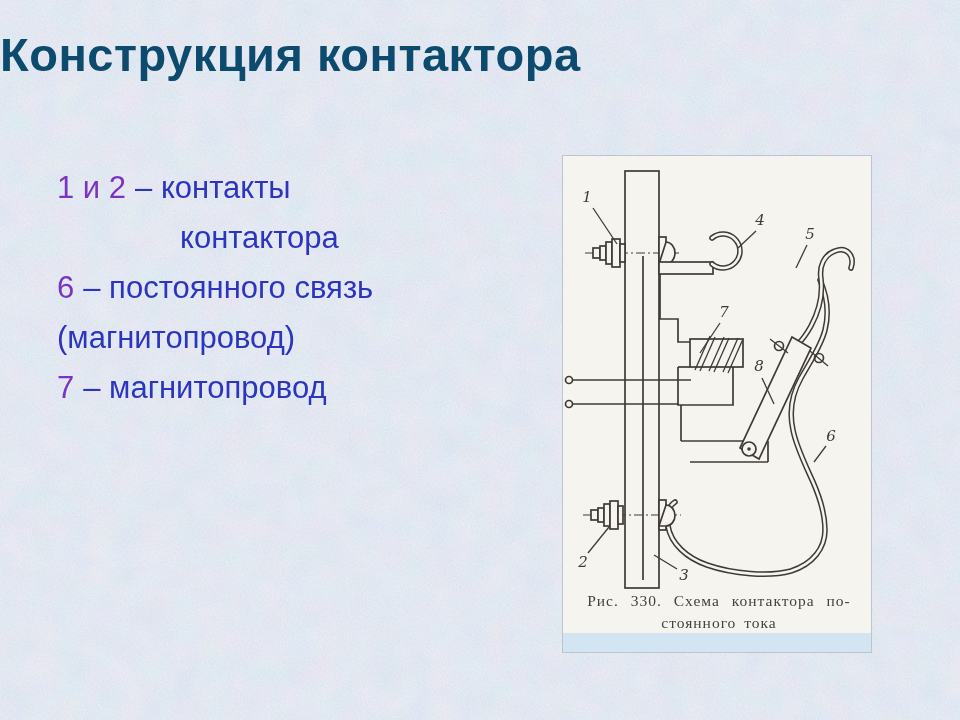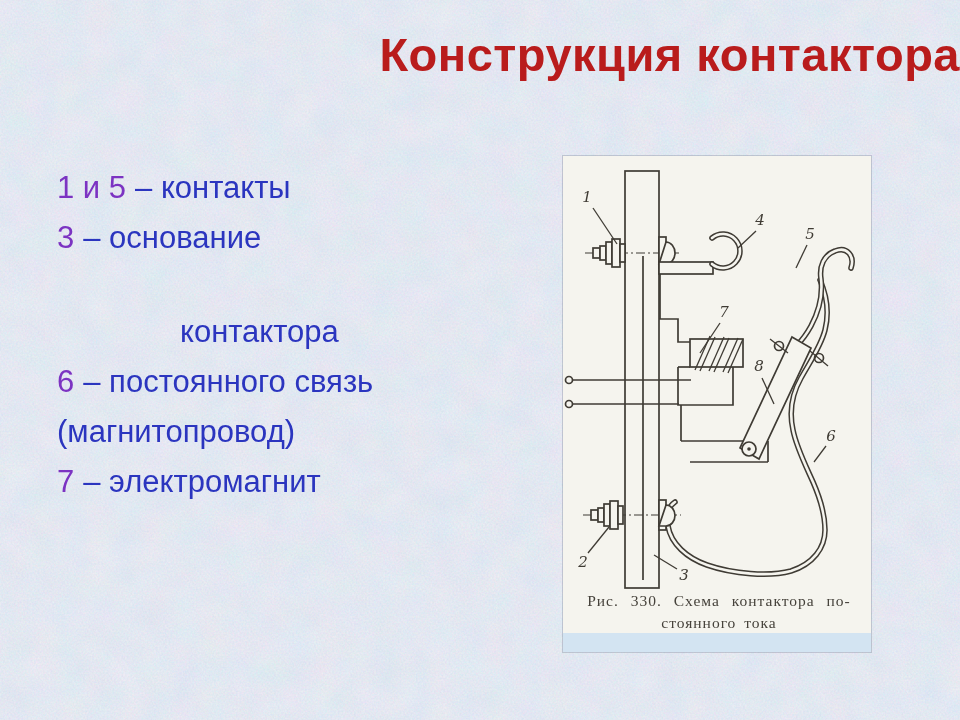--- a/index.html
+++ b/index.html
@@ -1,28 +1,28 @@
 <!DOCTYPE html>
 <html><head>
 <meta charset="utf-8">
 <style>
   html,body{margin:0;padding:0;}
   .slide{position:relative;width:960px;height:720px;overflow:hidden;
          font-family:"Liberation Sans",sans-serif;background:#c9d5ea;}
   .bg{position:absolute;left:0;top:0;width:960px;height:720px;display:block;}
 
-  .title{position:absolute;left:0;top:24px;width:960px;text-align:right;
+  .title{position:absolute;left:0;top:24px;width:960px;text-align:left;
          font-size:47px;line-height:62px;font-weight:bold;letter-spacing:0.5px;
-         color:#b91c1c;}
+         color:#0c4a6e;}
   .legend{position:absolute;left:57px;top:163px;width:500px;
           font-size:31px;line-height:50px;color:#2b35bf;}
   .row{white-space:nowrap;}
   .row .num{color:#7c33c2;margin-right:9px;}
   .row .num:empty{margin-right:0;}
-  .row.indent{padding-left:123px;margin-top:44px;}
+  .row.indent{padding-left:123px;}
 
   .figpanel{position:absolute;left:563px;top:156px;width:308px;height:496px;
             background:#f5f4ee;box-shadow:0 0 0 1px rgba(120,130,150,.35);}
   .figpanel svg{display:block;}
 
   .ln   {fill:none;stroke:#3f3b34;stroke-width:1.7;}
   .lnf  {fill:#f5f4ee;stroke:#3f3b34;stroke-width:1.7;}
   .dbl  {fill:none;stroke:#3f3b34;stroke-width:5.6;stroke-linecap:round;}
   .dblin{fill:none;stroke:#f5f4ee;stroke-width:2.6;stroke-linecap:round;}
   .thin {fill:none;stroke:#3f3b34;stroke-width:1.3;}
@@ -59,26 +59,25 @@
     <rect width="960" height="720" fill="#c9d5ea"></rect>
     <rect width="960" height="720" filter="url(#blobs)" opacity="0.6"></rect>
     <rect width="960" height="720" filter="url(#speckle)" opacity="0.55"></rect>
   </svg>
 
   <header class="title">
     <div>Конструкция контактора</div>
   </header>
 
   <div class="legend">
-    <div class="row"><span class="num">1 и 5</span><span class="txt">– контакты</span></div>
-    <div class="row"><span class="num">3</span><span class="txt">– основание</span></div>
+    <div class="row"><span class="num">1 и 2</span><span class="txt">– контакты</span></div>
     <div class="row indent"><span class="num"></span><span class="txt">контактора</span></div>
     <div class="row"><span class="num">6</span><span class="txt">– постоянного связь</span></div>
     <div class="row"><span class="num"></span><span class="txt">(магнитопровод)</span></div>
-    <div class="row"><span class="num">7</span><span class="txt">– электромагнит</span></div>
+    <div class="row"><span class="num">7</span><span class="txt">– магнитопровод</span></div>
   </div>
 
   <figure class="figpanel" style="margin:0">
     <svg width="308" height="496" viewBox="0 0 308 496">
 
       <rect x="0" y="477" width="308" height="19" fill="#d3e4f2"></rect>
 
       <g>
         <rect class="lnf" x="62" y="15" width="34" height="417"></rect>
         <line class="ln" x1="80" y1="100" x2="80" y2="424"></line>

